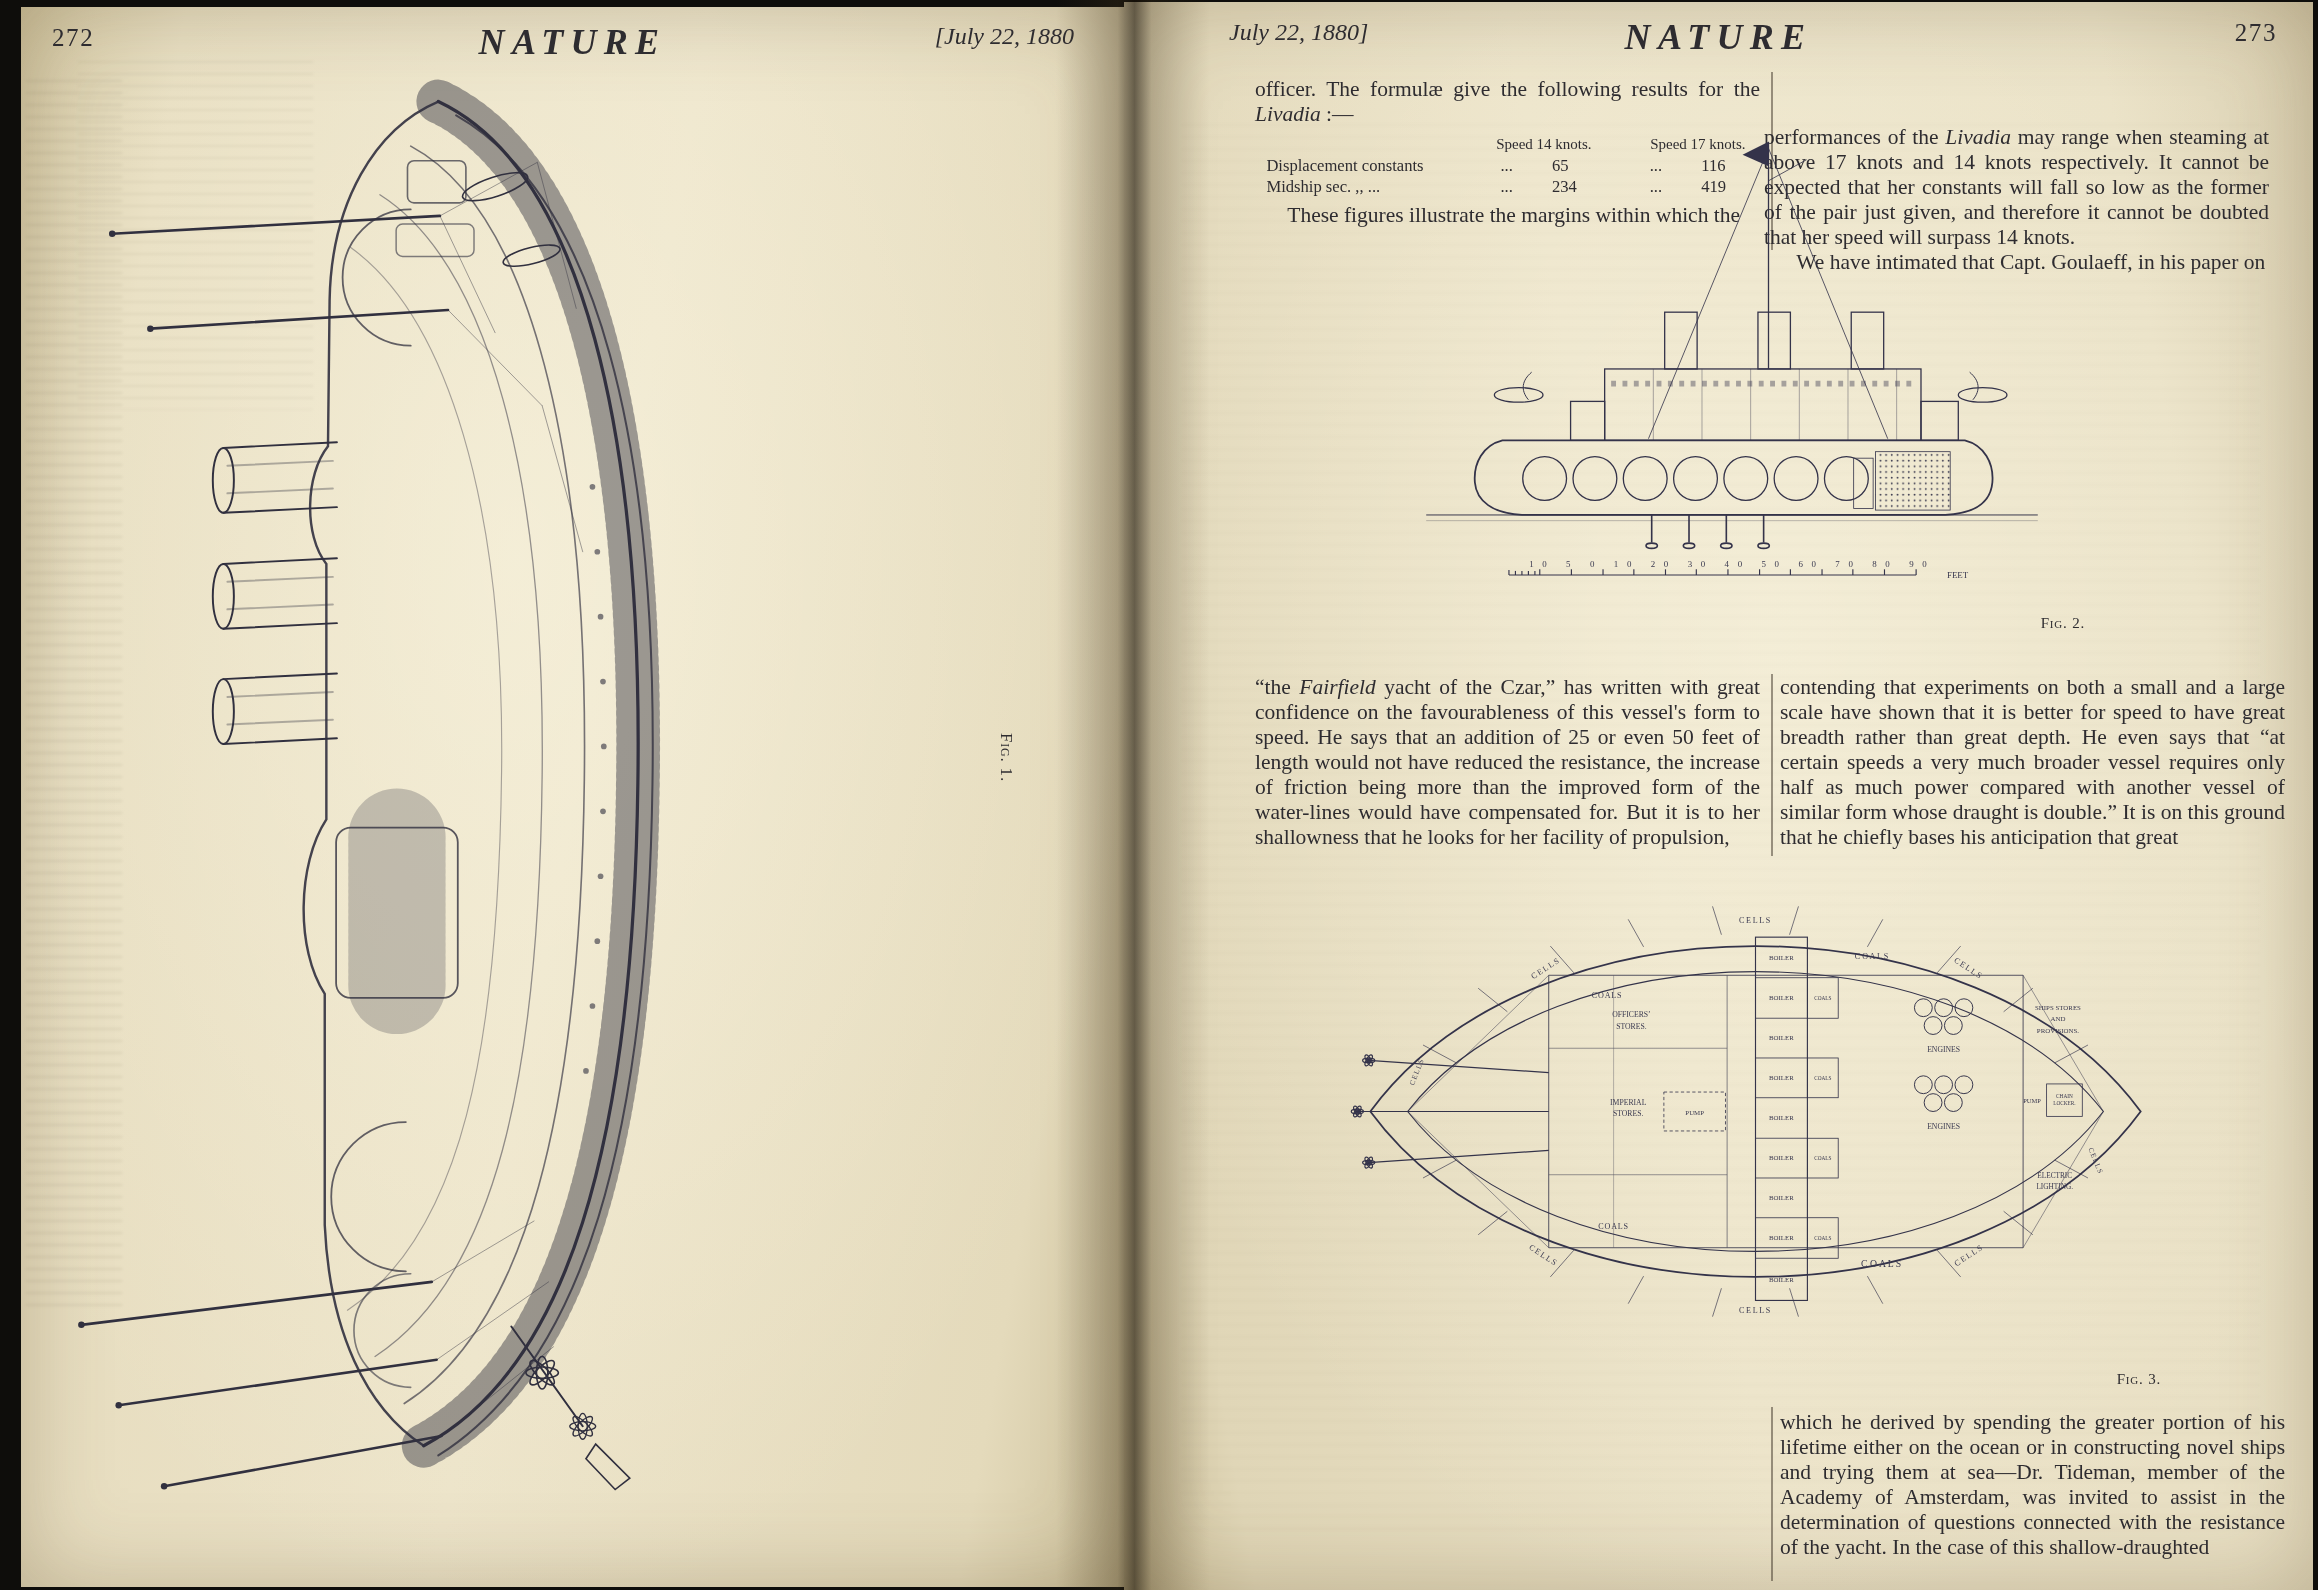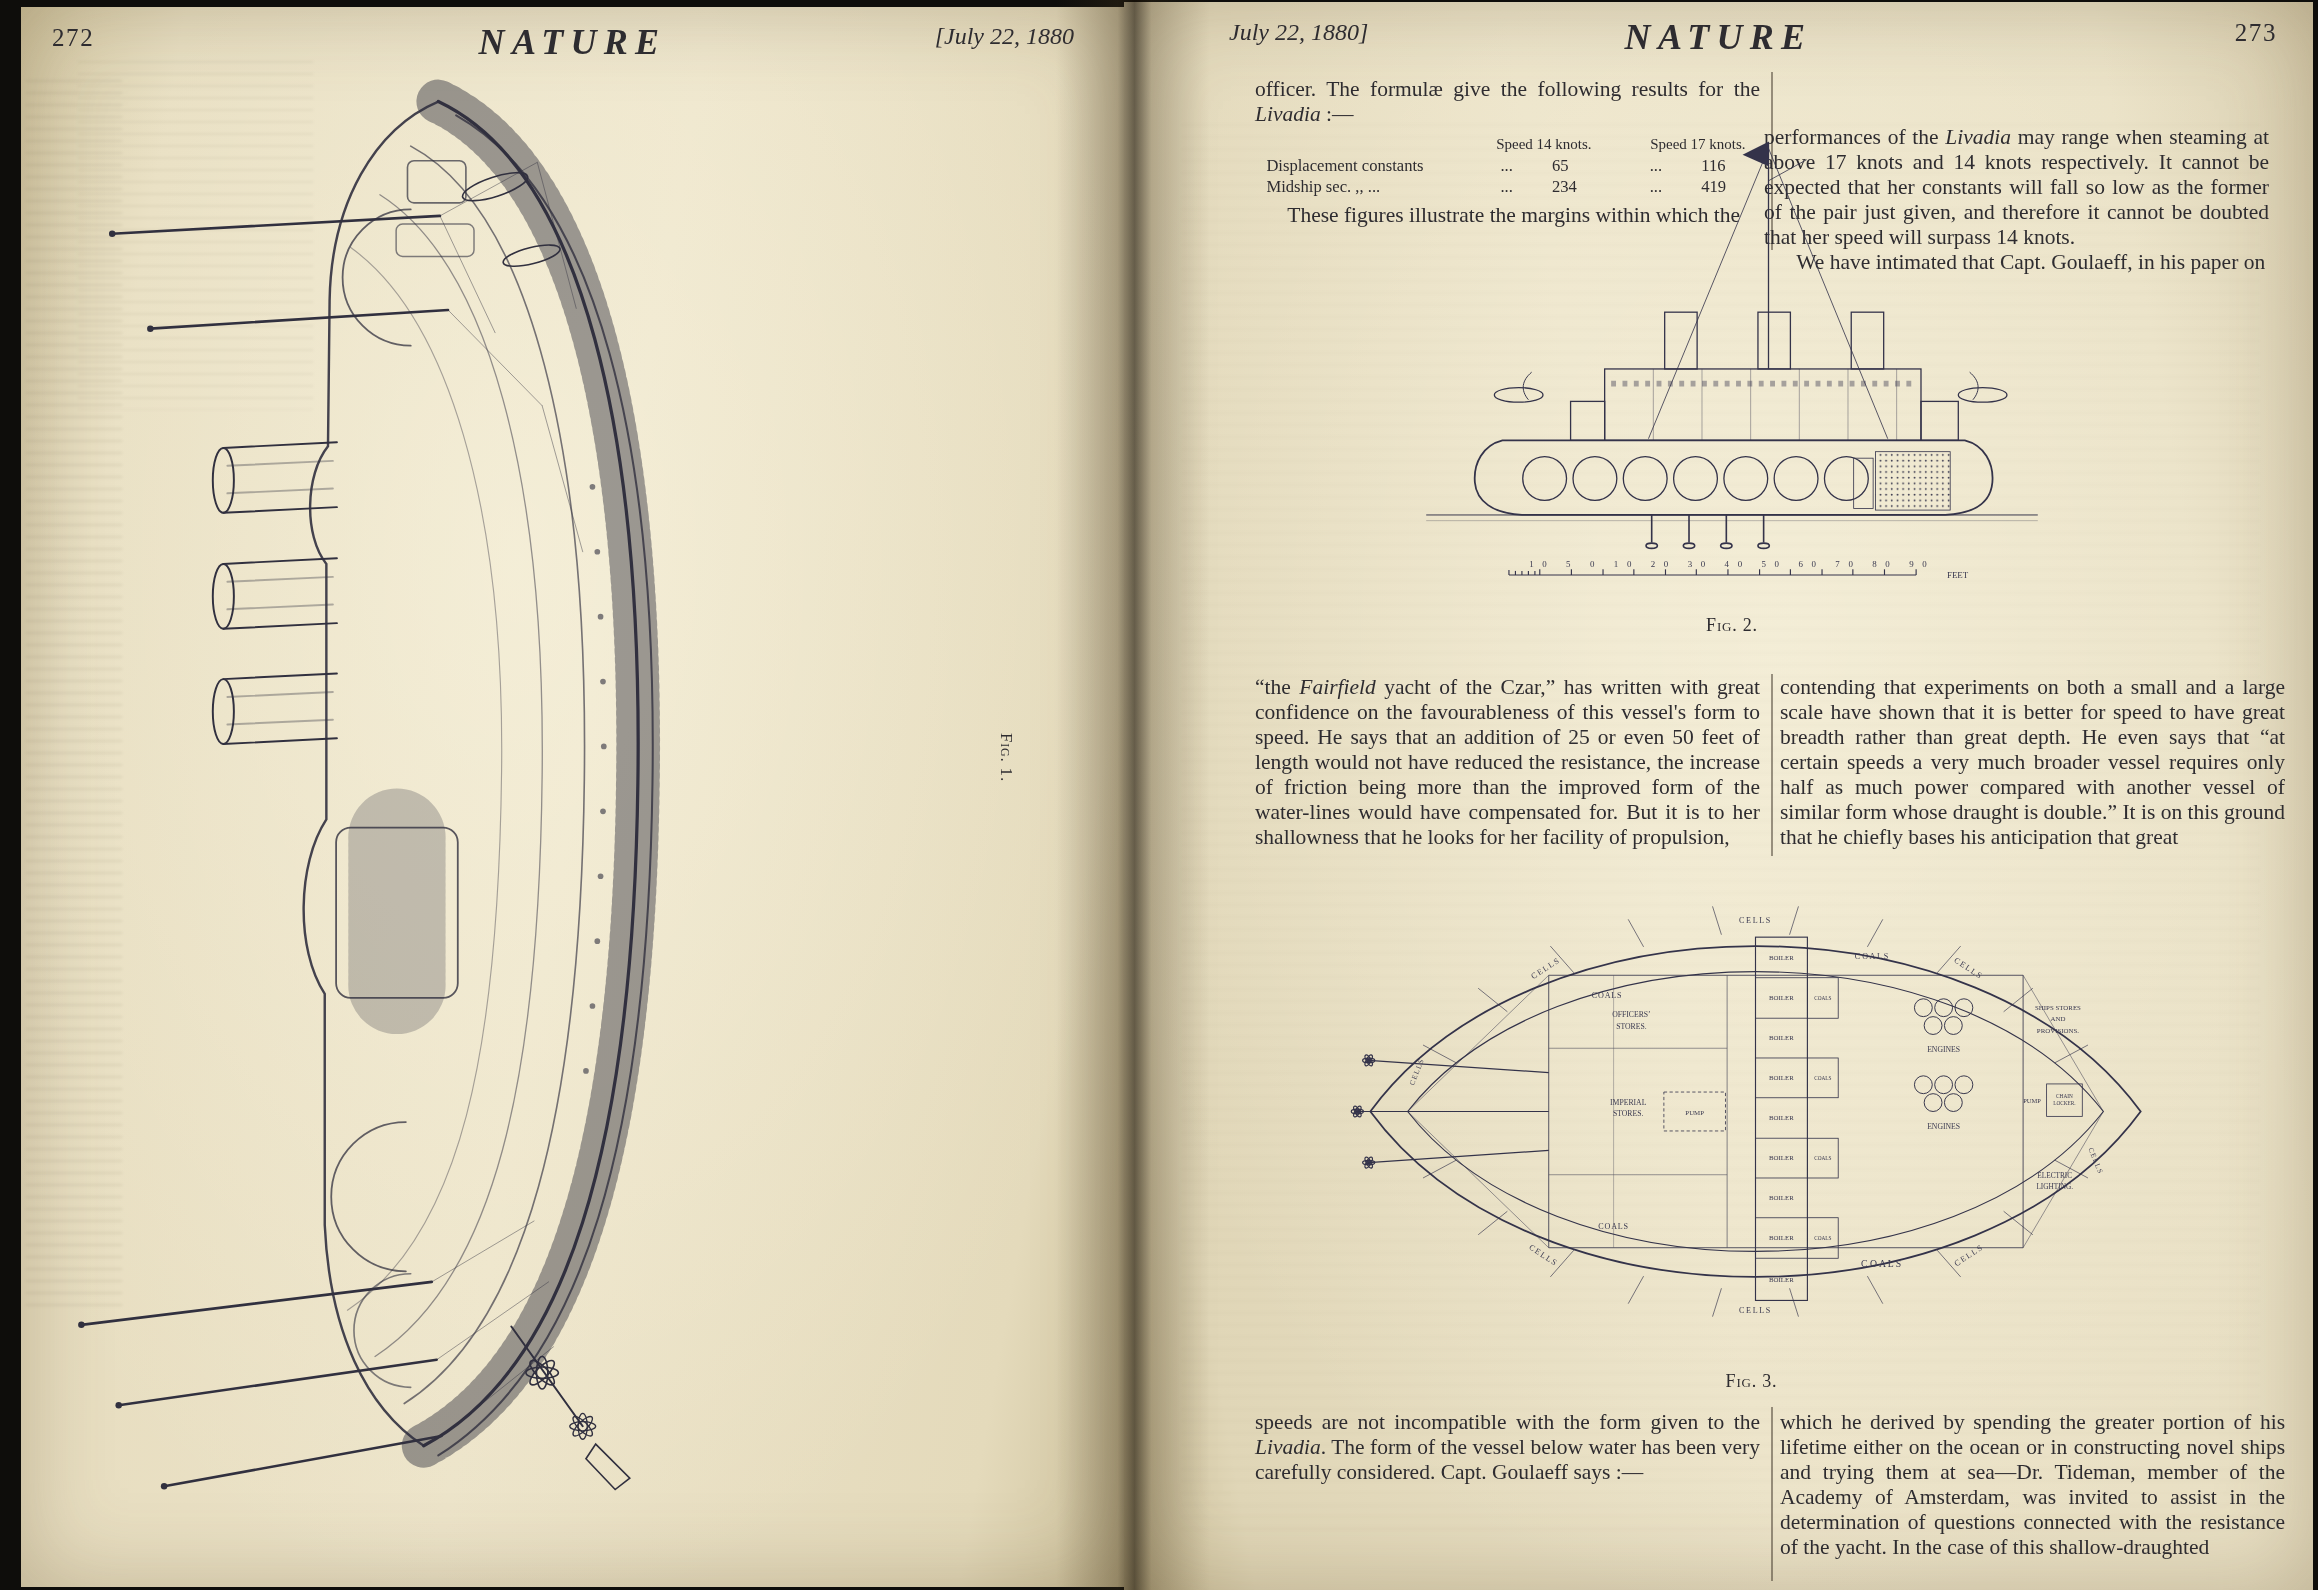--- a/index.html
+++ b/index.html
@@ -57,21 +57,21 @@
 
   .ftable { margin:7.3px 0 5.7px 11.4px; font-size:16.6px; line-height:21px; }
   .ft-head { display:flex; font-size:15px;gap:31px; }
   .ft-head .sp { width:185px; }
   .ft-head .h  { width:123px; text-align:center; }
   .ft-row { display:flex;gap:28px; }
   .ft-row .l { width:209px; }
   .ft-row .d { width:37px; text-align:center; }
   .ft-row .v { width:63px; }
 
-  .figcap { position:absolute; text-align:center; font-size:18px; letter-spacing:0.8px;
+  .figcap { position:absolute; text-align:right; font-size:15px; letter-spacing:0.8px;
             font-variant:small-caps; }
   .cap2 { left:255px; top:613px; width:706px; }
   .cap3 { left:218px; top:1369px; width:819px; }
 
   .fig1 { position:absolute; left:36px; top:58px; width:1006px; height:1444px; }
   .fig1cap { position:absolute; left:995px; top:726px; transform:rotate(90deg);
              transform-origin:0 0; font-variant:small-caps; font-size:17px; letter-spacing:0.8px; }
   .fig2 { position:absolute; left:255px; top:122px; width:706px; height:511px; }
   .fig3 { position:absolute; left:222px; top:858px; width:819px; height:503px; }
 
@@ -474,21 +474,20 @@
         <text x="846" y="299" font-size="8">PUMP</text>
         <text x="886" y="293" font-size="6.5">CHAIN</text>
         <text x="886" y="302" font-size="6.5">LOCKER.</text>
         <text x="874" y="392" font-size="9">ELECTRIC</text>
         <text x="874" y="406" font-size="9">LIGHTING.</text>
       </g>
     </svg>
     <div class="figcap cap3">Fig. 3.</div>
 
     <div class="tb tb-c1b">
-      <p class="just"><span>speeds are not incompatible with the form given to the </span><i>Livadia</i><span>.  The form of the vessel below water has been very carefully considered.  Capt. Goulaeff says :—</span></p>
     </div>
     <div class="tb tb-c2b">
       <p class="just">which he derived by spending the greater portion of his lifetime either on the ocean or in constructing novel ships and trying them at sea—Dr. Tideman, member of the Academy of Amsterdam, was invited to assist in the determination of questions connected with the resistance of the yacht.  In the case of this shallow-draughted</p>
     </div>
   </div>
 
   <div class="gutter"></div>
 </div>
 
 

